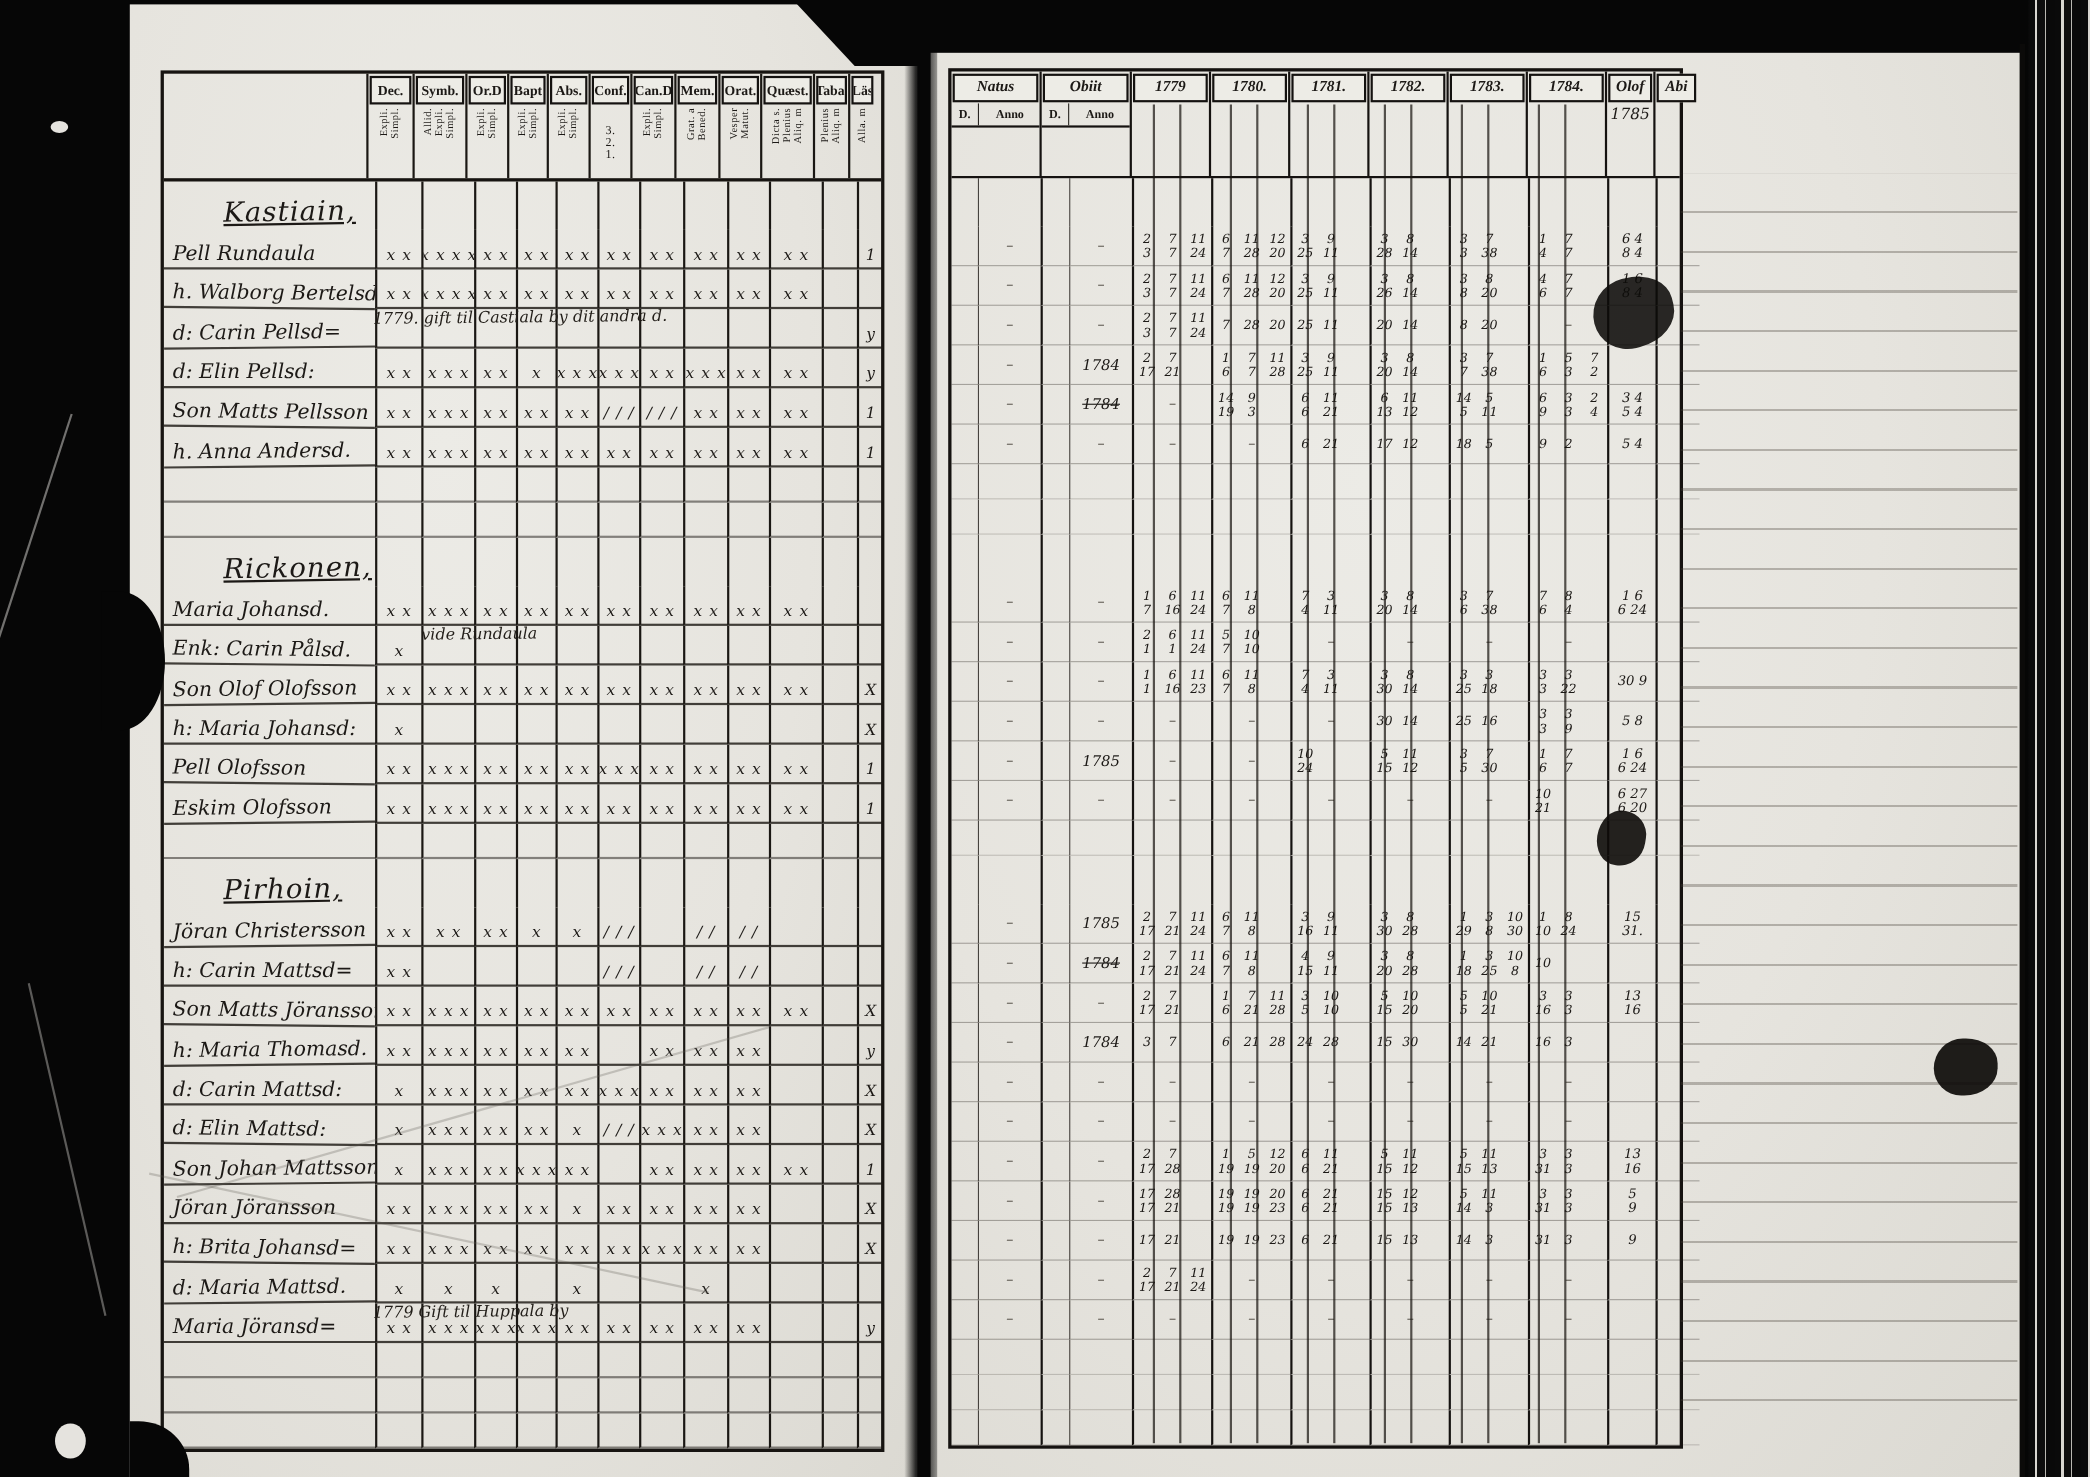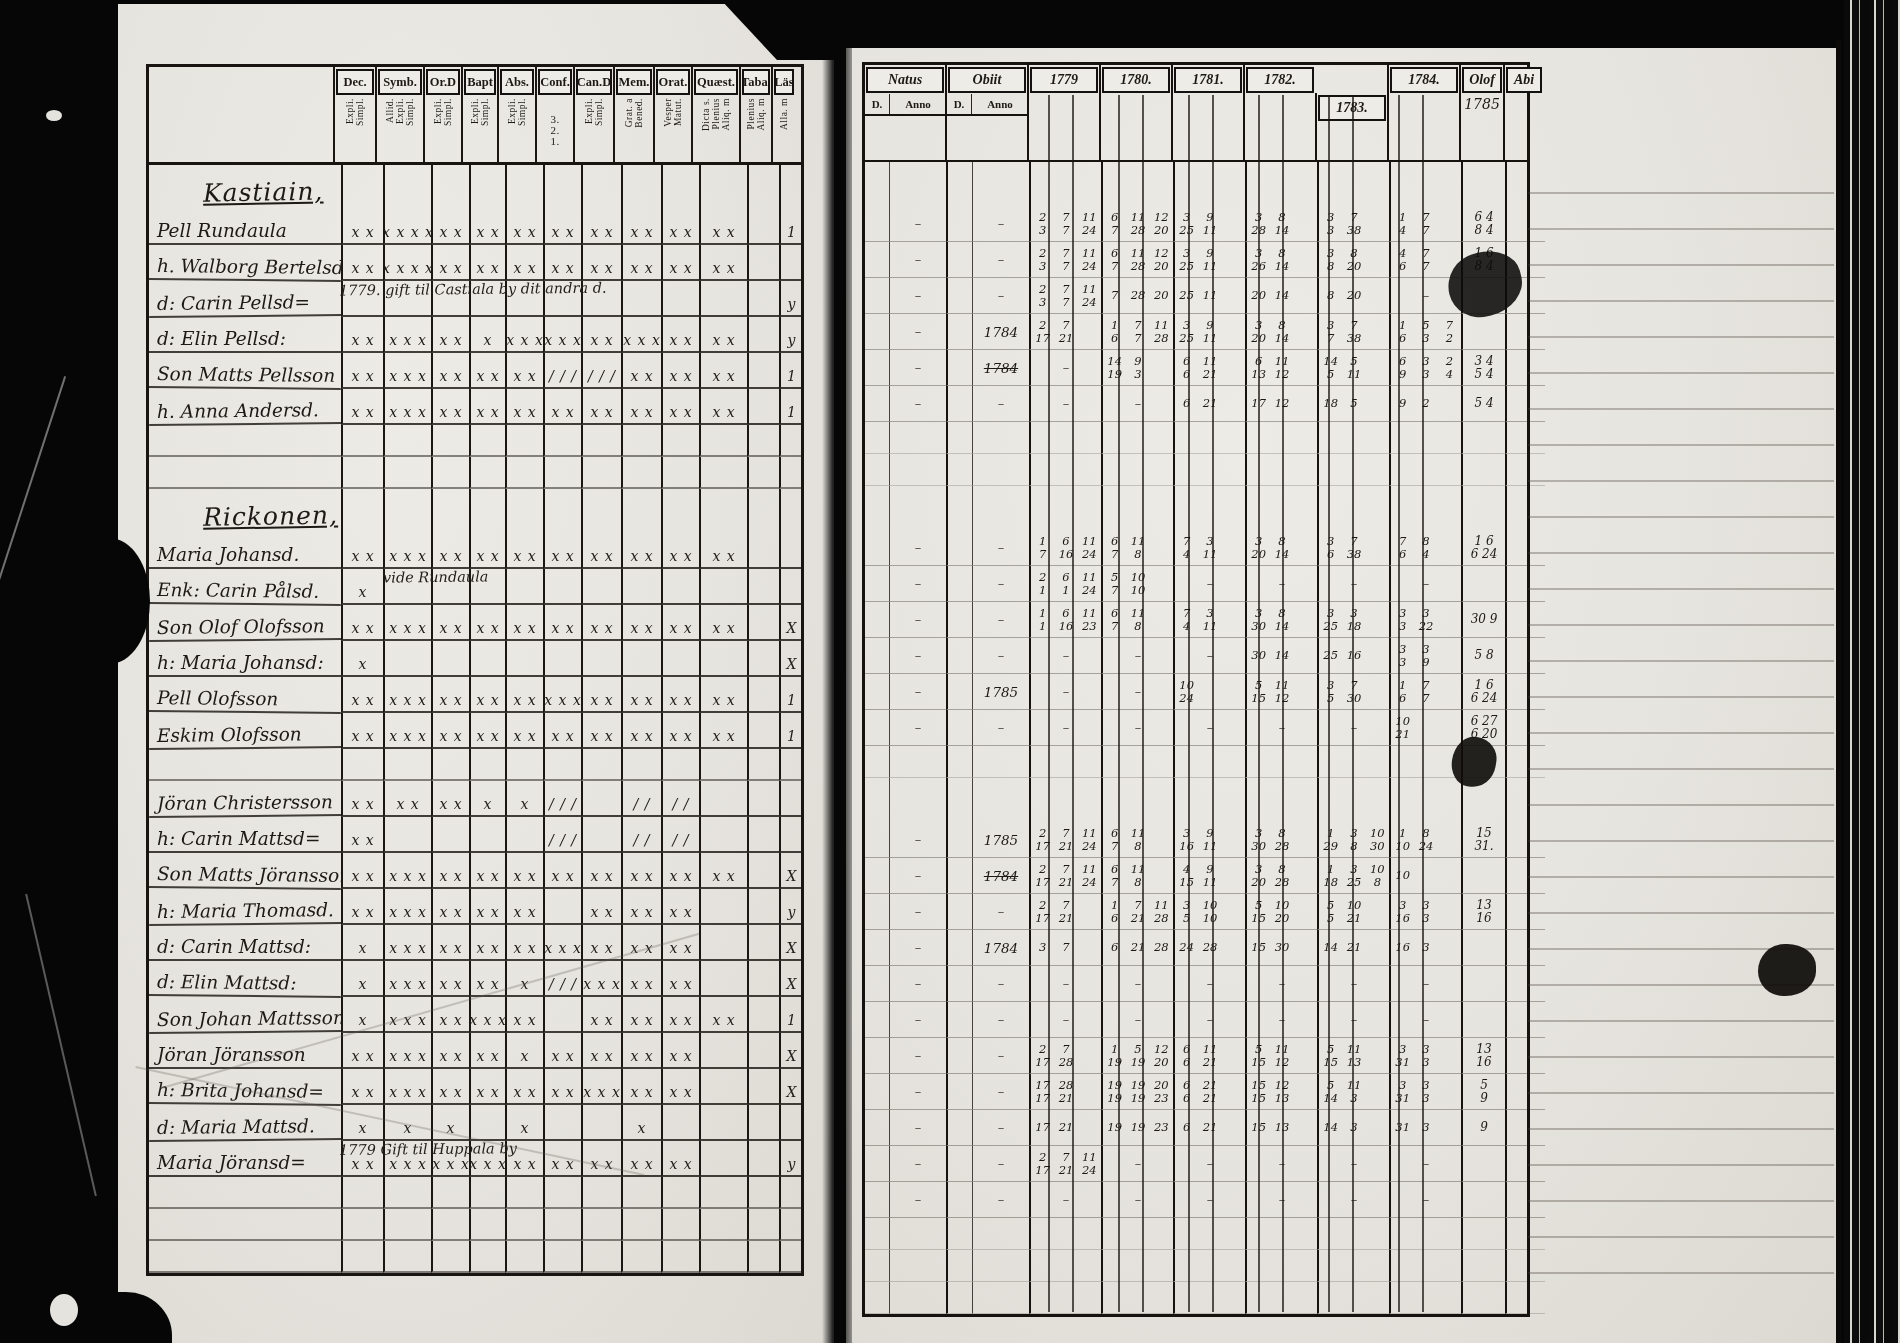--- a/index.html
+++ b/index.html
@@ -439,20 +439,37 @@
             <div class="mc" style="width: 34px;"></div>
             <div class="mc" style="width: 36px;"></div>
             <div class="mc" style="width: 36px;"></div>
             <div class="mc" style="width: 38px;"></div>
             <div class="mc" style="width: 38px;"></div>
             <div class="mc" style="width: 36px;"></div>
             <div class="mc" style="width: 46px;"></div>
             <div class="mc" style="width: 30px;"></div>
             <div class="mc lastc" style="width: 22px;"></div>
           </div>
+          <div class="lrow g">
+            <div class="nc">
+              <span class="gname">Pirhoin,</span>
+            </div>
+            <div class="mc" style="width: 40px;"></div>
+            <div class="mc" style="width: 46px;"></div>
+            <div class="mc" style="width: 36px;"></div>
+            <div class="mc" style="width: 34px;"></div>
+            <div class="mc" style="width: 36px;"></div>
+            <div class="mc" style="width: 36px;"></div>
+            <div class="mc" style="width: 38px;"></div>
+            <div class="mc" style="width: 38px;"></div>
+            <div class="mc" style="width: 36px;"></div>
+            <div class="mc" style="width: 46px;"></div>
+            <div class="mc" style="width: 30px;"></div>
+            <div class="mc lastc" style="width: 22px;"></div>
+          </div>
           <div class="lrow p">
             <div class="nc" style="transform: rotate(-0.6deg);">Jöran Christersson</div>
             <div class="mc" style="width: 40px;">x x</div>
             <div class="mc" style="width: 46px;">x x</div>
             <div class="mc" style="width: 36px;">x x</div>
             <div class="mc" style="width: 34px;">x</div>
             <div class="mc" style="width: 36px;">x</div>
             <div class="mc" style="width: 36px;">/ / /</div>
             <div class="mc" style="width: 38px;"></div>
             <div class="mc" style="width: 38px;">/ /</div>
@@ -683,21 +700,21 @@
           </div>
           <div class="rcol bL" style="width: 70px;">
             <div class="rlabel">1780.</div>
           </div>
           <div class="rcol bL" style="width: 70px;">
             <div class="rlabel">1781.</div>
           </div>
           <div class="rcol bL" style="width: 70px;">
             <div class="rlabel">1782.</div>
           </div>
-          <div class="rcol bL" style="width: 70px; margin-top: 28px;">
+          <div class="rcol bL" style="width: 70px;">
             <div class="rlabel">1783.</div>
           </div>
           <div class="rcol bL" style="width: 70px;">
             <div class="rlabel">1784.</div>
           </div>
           <div class="rcol bL" style="width: 42px;">
             <div class="rlabel">Olof</div>
             <div class="racce-year">1785</div>
           </div>
           <div class="rcol bL" style="width: 38px;">

